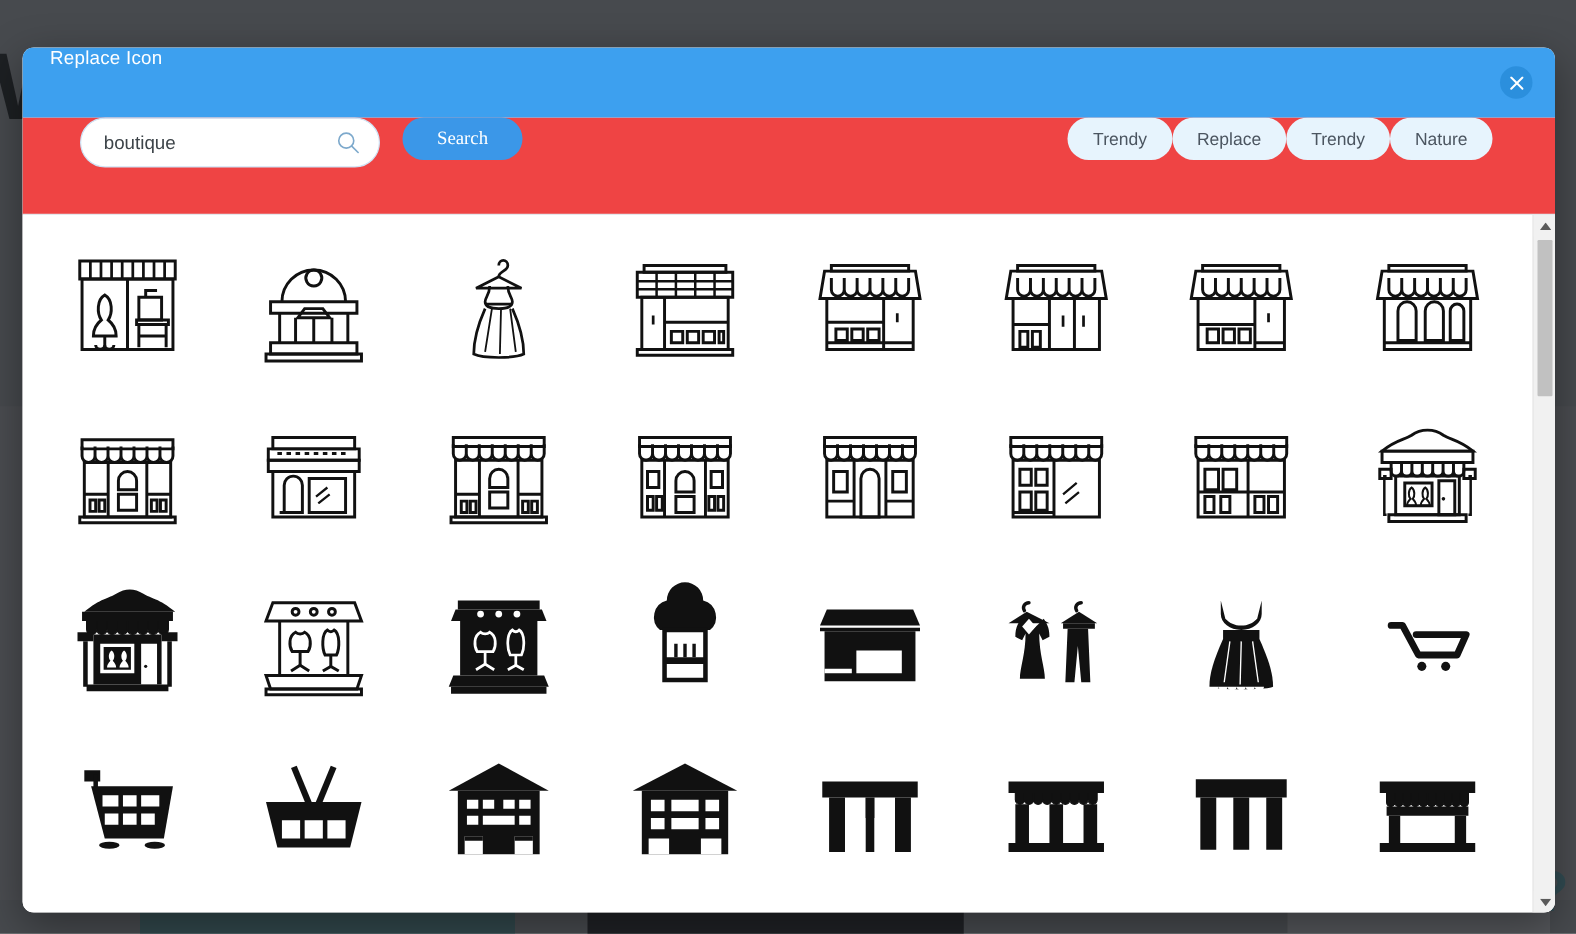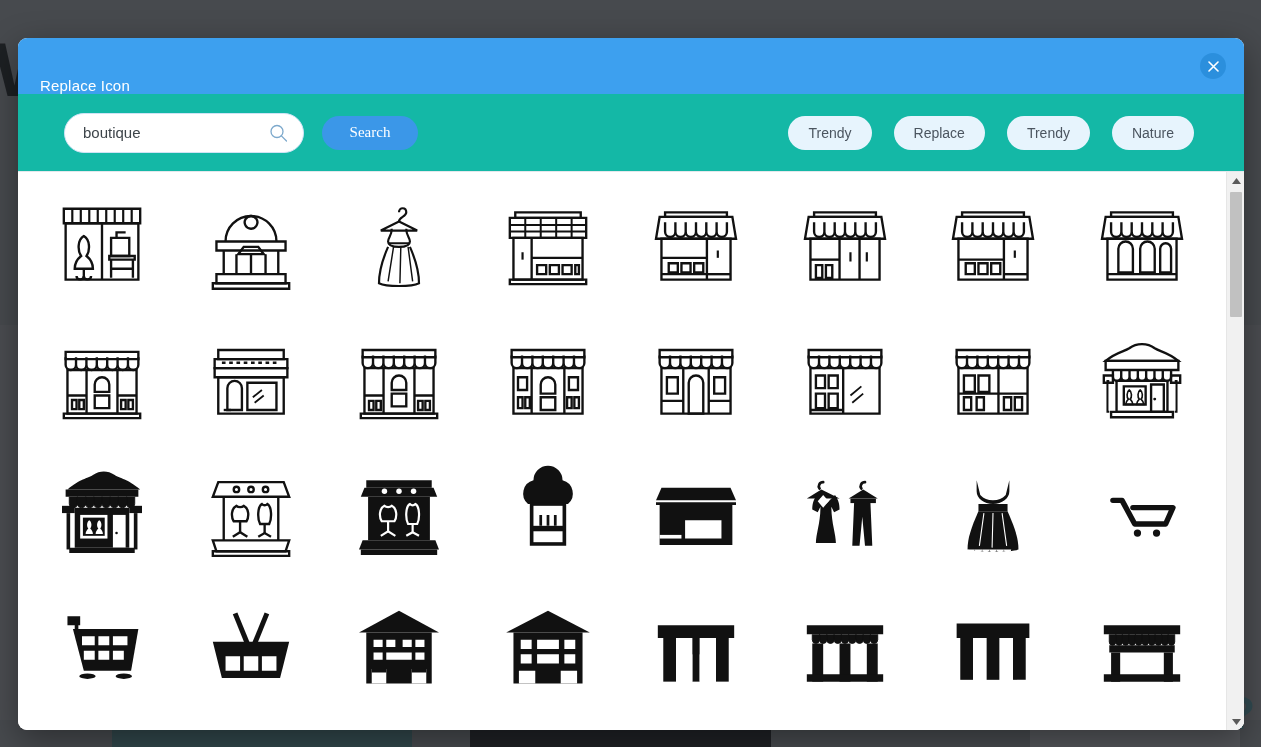--- a/index.html
+++ b/index.html
@@ -78,21 +78,21 @@
     display: flex;
     flex-direction: column;
   }
 
   
   #modal-header {
     height: 56px;
     flex: 0 0 56px;
     background: #3da0ef;
     display: flex;
-    align-items: flex-end;
+    align-items: flex-start;
     padding: 0 18px 0 22px;
     position: relative;
   }
   #modal-title {
     color: #ffffff;
     font-size: 15px;
     letter-spacing: 0.2px;
   }
   #close-btn {
     position: absolute;
@@ -107,24 +107,24 @@
     align-items: center;
     justify-content: center;
     padding: 0;
   }
   #close-btn svg { display: block; }
 
   
   #toolbar {
     flex: 0 0 78px;
     display: flex;
-    align-items: center;
+    align-items: flex-start;
     padding: 0 50px 0 46px;
     border-bottom: 1px solid #e4e8ec;
-    background: #14b8a6;
+    background: #ef4444;
   }
   #search-wrap {
     position: relative;
     width: 240px; height: 40px;
   }
   #search-input {
     width: 100%; height: 100%;
     border: 1px solid #cfe3f5;
     border-radius: 20px;
     padding: 0 42px 0 18px;
@@ -149,21 +149,21 @@
     border-radius: 17px;
     background: #3b97e8;
     color: #fff;
     font-size: 15px;
     cursor: pointer;
     font-family: Liberation Serif, serif;
   }
   #tag-list {
     margin-left: auto;
     display: flex;
-    gap: 22px;
+    gap: 0;
   }
   .tag-pill {
     height: 34px;
     padding: 0 20px;
     border: none;
     border-radius: 17px;
     background: #e7f4fd;
     color: #4b5560;
     font-size: 14px;
     cursor: pointer;

